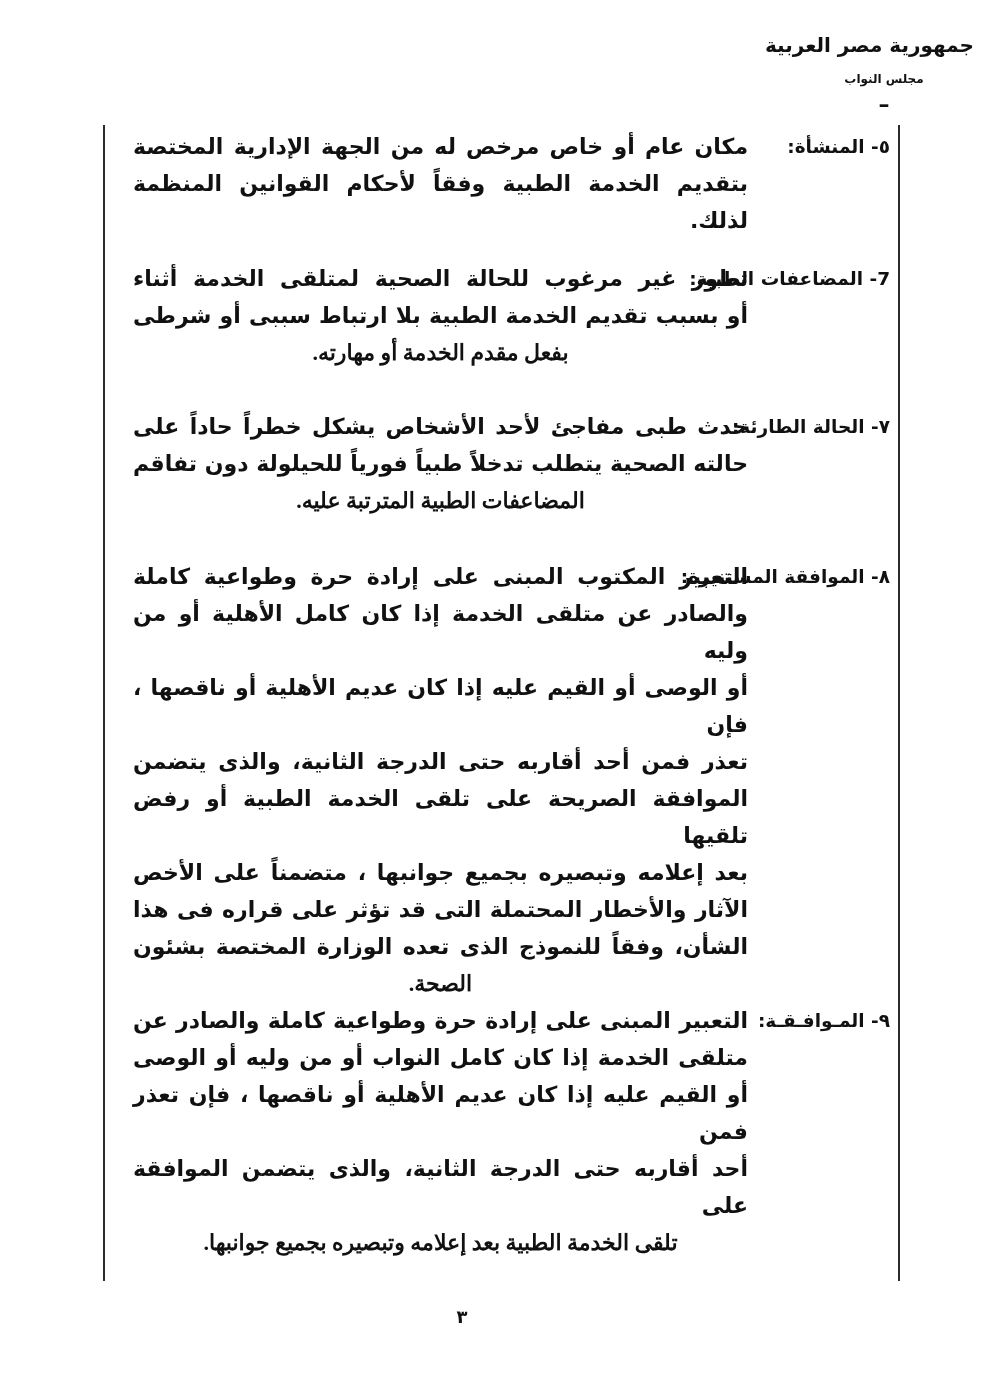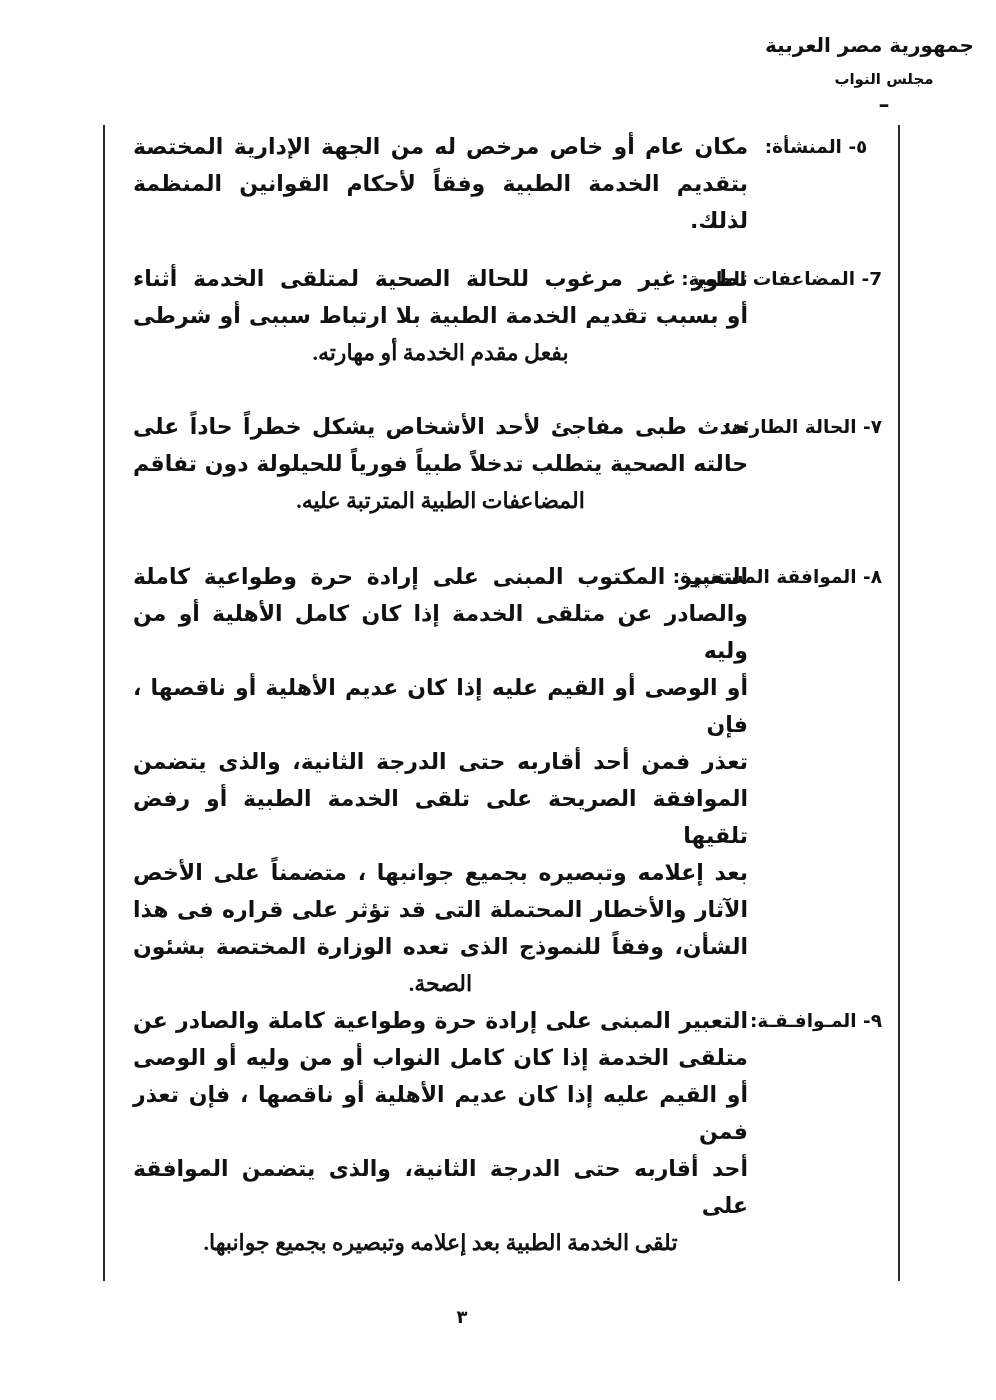--- a/index.html
+++ b/index.html
@@ -28,21 +28,21 @@
     width:180px;
     text-align:center;
   }
   .letterhead .line1{
     font-size:20px;
     font-weight:bold;
     line-height:34px;
     white-space:nowrap;
   }
   .letterhead .line2{
-    font-size:15px;
+    font-size:12px;
     font-weight:bold;
     line-height:34px;
     white-space:nowrap;
   }
   .letterhead .sep{
     font-size:22px;
     font-weight:bold;
     line-height:18px;
   }
 
@@ -60,22 +60,21 @@
   .def-row{
     display:grid;
     grid-template-columns:148px 1fr; 
     align-items:start;
   }
   .def-term{
     font-size:18.5px;
     font-weight:bold;
     line-height:37px;
     white-space:nowrap;
-    padding-right:16px;
-    text-align:center;
+    padding-right:8px;
   }
   .def-body{
     padding-left:28px;
     padding-right:2px;
   }
   .def-line{
     font-size:22px;
     font-weight:bold;
     line-height:37px;
   }

